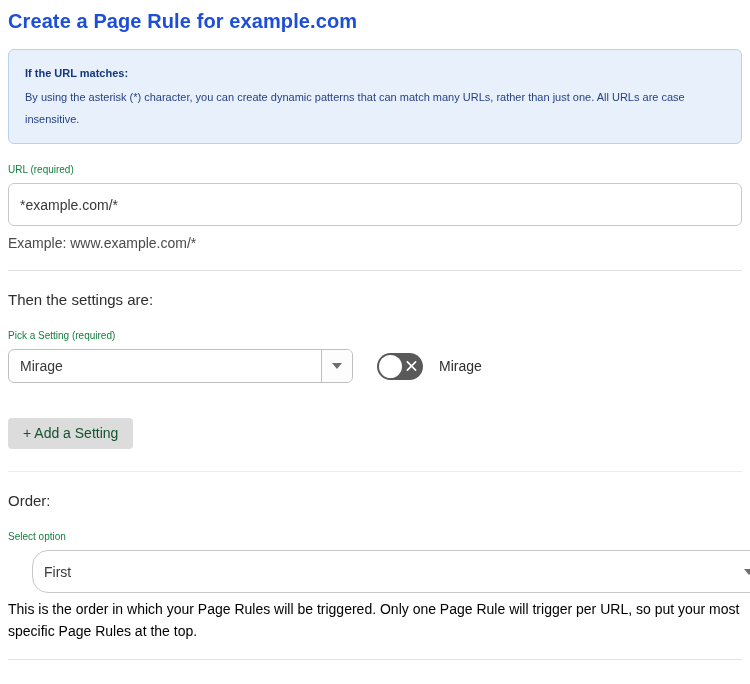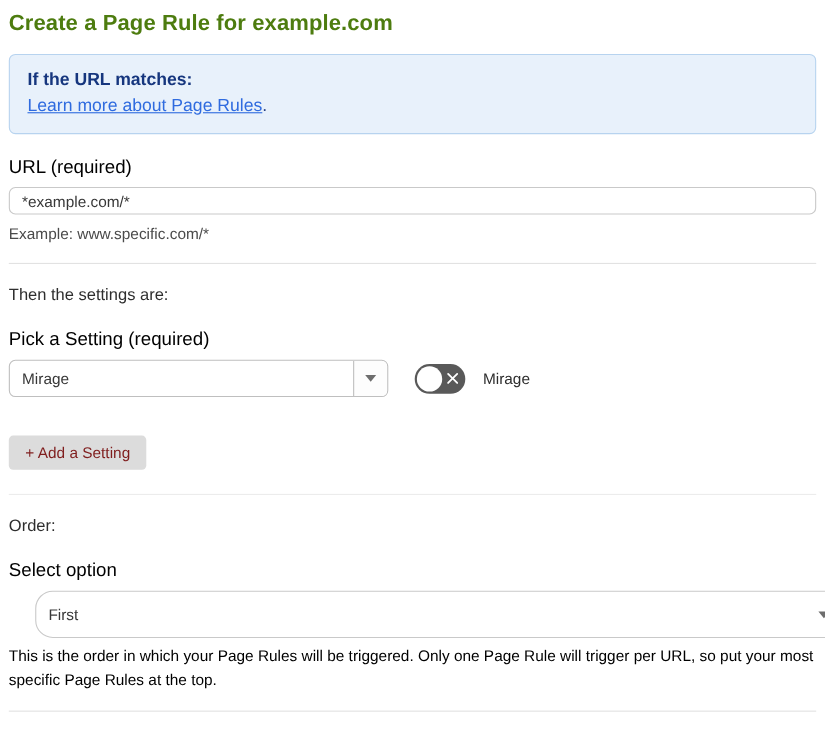--- a/index.html
+++ b/index.html
@@ -6,52 +6,52 @@
   html, body { margin: 0; padding: 0; background: #ffffff; }
   body {
     width: 750px;
     font-family: "Liberation Sans", sans-serif;
     color: #383838;
     padding: 0 8px;
   }
   .page-title {
     font-size: 20px;
     font-weight: bold;
-    color: #4d7c0f;
+    color: #1d4ed8;
     margin: 10px 0 16px 0;
     letter-spacing: 0.1px;
   }
   .info-box {
     background: #e8f1fb;
     border: 1px solid #b7d3ef;
     border-radius: 6px;
     padding: 12px 16px 13px 16px;
-    font-size: 16px;
+    font-size: 11px;
     line-height: 22px;
     color: #253f85;
     margin-bottom: 20px;
   }
   .info-box .info-heading {
     font-weight: bold;
     color: #16367e;
     margin-bottom: 2px;
   }
   .info-box a.info-link {
     color: #2f6bdf;
     text-decoration: underline;
     cursor: pointer;
   }
   .field-label {
-    font-size: 17px;
-    color: #000000;
+    font-size: 10px;
+    color: #15803d;
     margin: 0 0 8px 0;
   }
   .text-input {
     width: 100%;
-    height: 25px;
+    height: 43px;
     border: 1px solid #c9c9c9;
     border-radius: 6px;
     padding: 0 11px;
     font-size: 14px;
     font-family: "Liberation Sans", sans-serif;
     color: #383838;
     background: #ffffff;
     outline: none;
   }
   .helper-text {
@@ -144,21 +144,21 @@
     border-radius: 4px;
     font-family: "Liberation Sans", sans-serif;
     font-size: 14px;
     padding: 0 15px;
     height: 31px;
     line-height: 31px;
     cursor: pointer;
   }
   .btn-gray {
     background: #dcdcdc;
-    color: #7f1d1d;
+    color: #14532d;
   }
   .add-setting-btn { margin: 35px 0 5px 0; }
   .full-select {
     width: 100%;
     height: 43px;
     border: 1px solid #c9c9c9;
     border-radius: 16px;
     display: flex;
     align-items: center;
     padding: 0 11px;
@@ -178,28 +178,26 @@
 </style>
 </head>
 <body>
 
 
 
 <h1 class="page-title">Create a Page Rule for example.com</h1>
 
 <div class="info-box">
   <div class="info-heading">If the URL matches:</div>
-  <div>
-    <a class="info-link">Learn more about Page Rules</a><span>.</span>
-  </div>
+  <div class="info-body">By using the asterisk (*) character, you can create dynamic patterns that can match many URLs, rather than just one. All URLs are case insensitive.</div>
 </div>
 
 <div class="field-label">URL (required)</div>
 <input class="text-input" type="text" value="*example.com/*" style="">
-<div class="helper-text">Example: www.specific.com/*</div>
+<div class="helper-text">Example: www.example.com/*</div>
 
 <hr class="divider">
 
 <div class="section-heading">Then the settings are:</div>
 
 <div class="field-label">Pick a Setting (required)</div>
 
 <div class="setting-row">
   <div class="combo-select">
     <div class="combo-value">Mirage</div>

